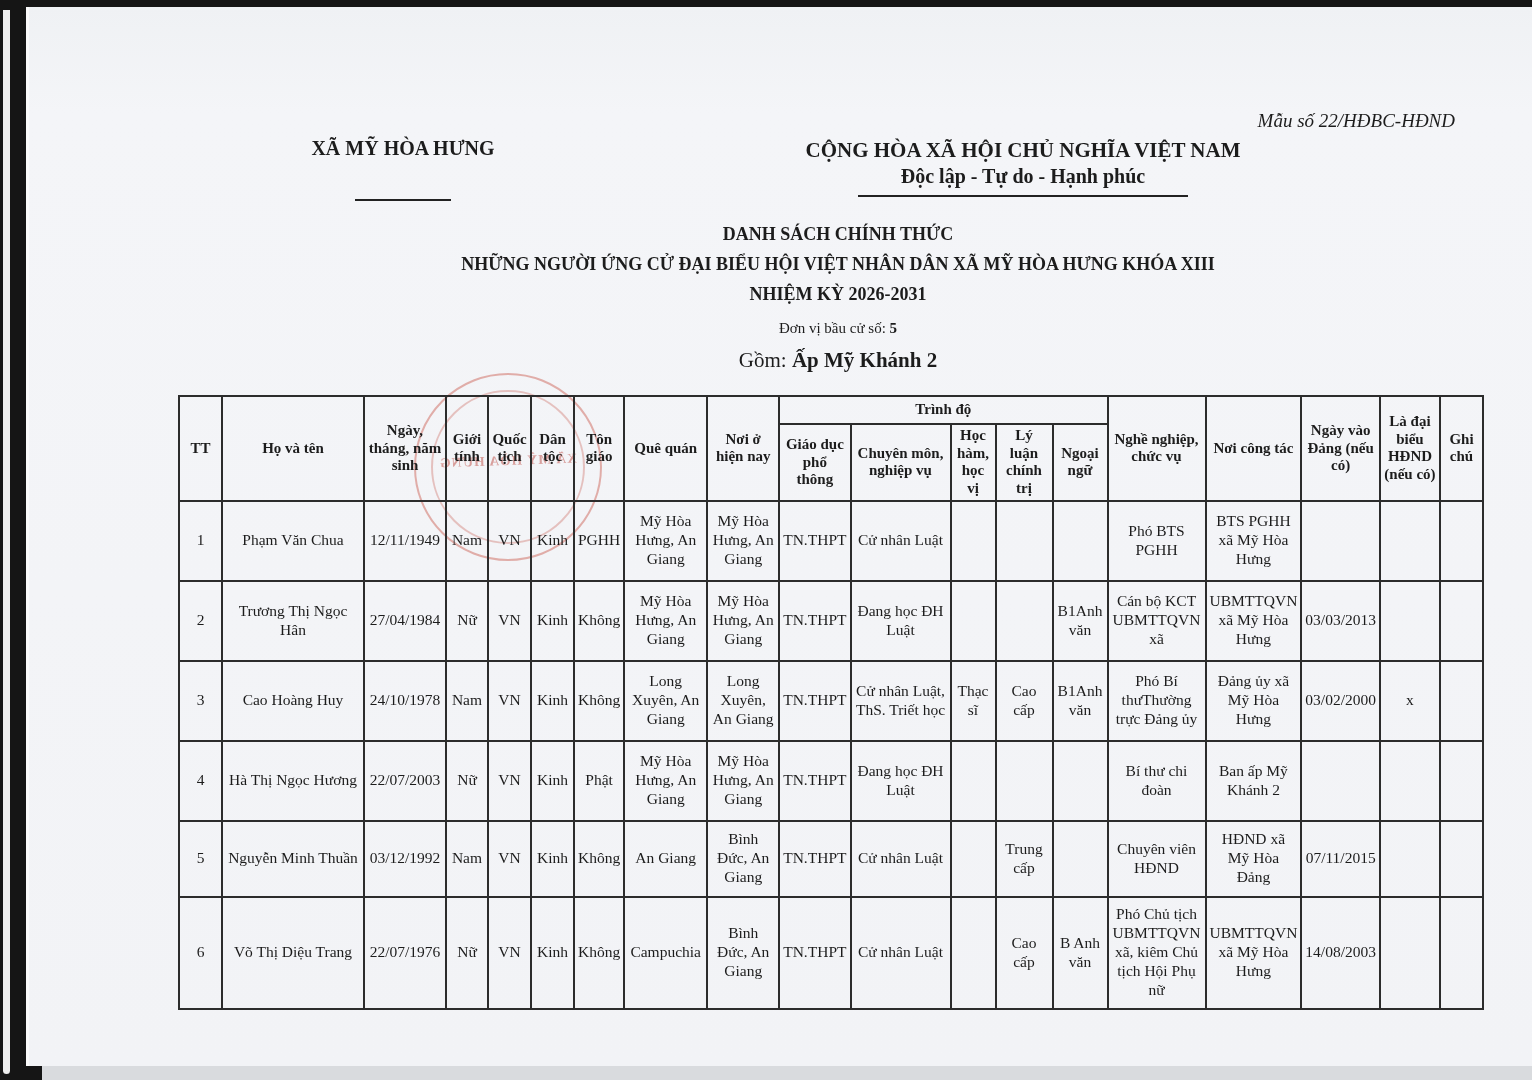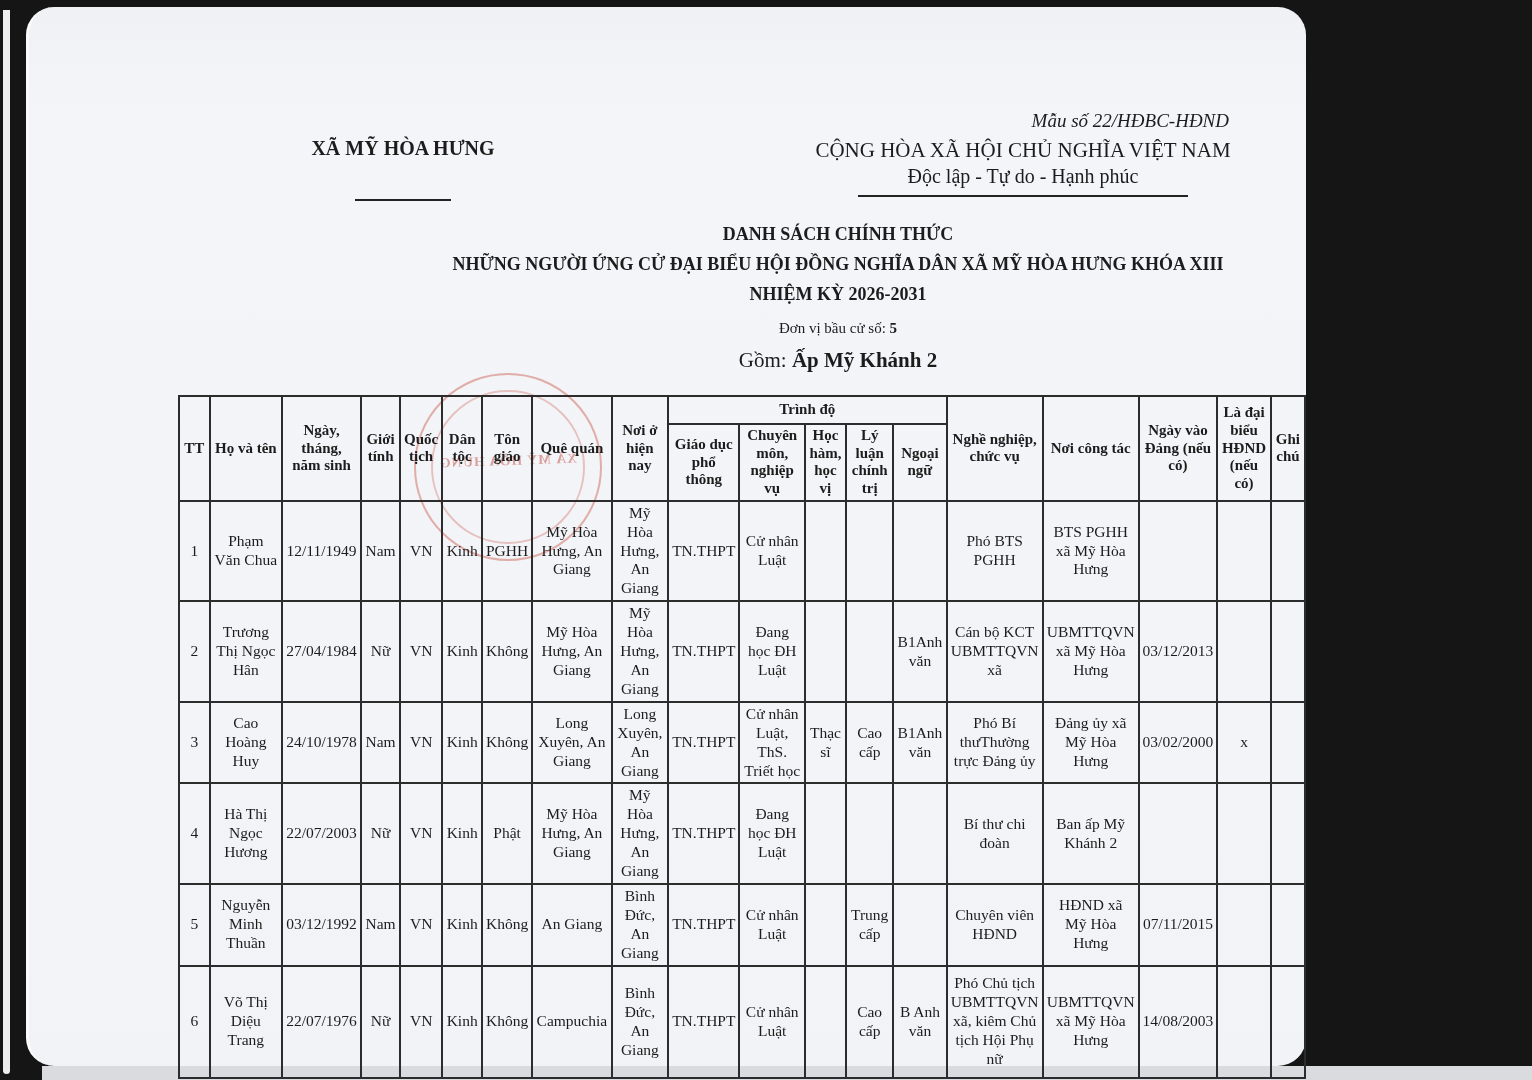--- a/index.html
+++ b/index.html
@@ -1,29 +1,29 @@
 <!DOCTYPE html>
 <html><head>
 <meta charset="utf-8">
 <style>
   html,body{margin:0;padding:0;width:1532px;height:1080px;overflow:hidden;}
   body{background:#151515;position:relative;font-family:"Liberation Serif","DejaVu Serif",serif;color:#1c1c1c;}
 
   
   .edge-strip{position:absolute;left:3px;top:10px;width:7px;height:1064px;background:#ededed;border-radius:0 0 6px 6px;}
   .bottom-band{position:absolute;left:42px;top:1066px;width:1490px;height:14px;background:#d9dbde;}
-  .page{position:absolute;left:26px;top:7px;width:1280px;height:1059px;
+  .page{position:absolute;left:26px;top:7px;width:1506px;height:1059px;
         background:linear-gradient(180deg,#eff1f4 0%,#f4f5f8 10%,#f3f4f7 55%,#f2f3f6 100%);
-        border-left:3px solid #fbfbfb;box-sizing:border-box;border-radius:28px;}
+        border-left:3px solid #fbfbfb;box-sizing:border-box;}
 
   
   .form-number{position:absolute;top:103px;right:77px;font-style:italic;font-size:19px;white-space:nowrap;}
   .issuer{position:absolute;left:248px;top:128px;width:252px;text-align:center;font-weight:bold;font-size:20px;line-height:27px;}
   .issuer-underline{position:absolute;left:326px;top:192px;width:96px;height:2px;background:#222;}
-  .motto{position:absolute;left:744px;top:130px;width:500px;text-align:center;font-weight:normal;}
+  .motto{position:absolute;left:744px;top:130px;width:500px;text-align:center;font-weight:bold;}
   .motto .l1{font-size:21px;line-height:26px;}
   .motto .l2{font-size:20px;line-height:27px;}
   .motto-underline{position:absolute;left:829px;top:188px;width:330px;height:2px;background:#222;}
 
   .doc-title{position:absolute;left:138px;top:212px;width:1342px;text-align:center;font-weight:bold;font-size:18px;line-height:30px;}
   .unit-line{position:absolute;left:138px;top:313px;width:1342px;text-align:center;font-size:15px;}
   .scope-line{position:absolute;left:138px;top:341px;width:1342px;text-align:center;font-size:21px;}
   .bold{font-weight:bold;}
 
   
@@ -66,21 +66,21 @@
   <div class="issuer-underline"></div>
 
   <div class="motto">
     <div class="l1">CỘNG HÒA XÃ HỘI CHỦ NGHĨA VIỆT NAM</div>
     <div class="l2">Độc lập - Tự do - Hạnh phúc</div>
   </div>
   <div class="motto-underline"></div>
 
   <div class="doc-title">
     <div>DANH SÁCH CHÍNH THỨC</div>
-    <div>NHỮNG NGƯỜI ỨNG CỬ ĐẠI BIỂU HỘI ĐỒNG NGHĨA DÂN XÃ MỸ HÒA HƯNG KHÓA XIII</div>
+    <div>NHỮNG NGƯỜI ỨNG CỬ ĐẠI BIỂU HỘI VIỆT NHÂN DÂN XÃ MỸ HÒA HƯNG KHÓA XIII</div>
     <div>NHIỆM KỲ 2026-2031</div>
   </div>
 
   <div class="unit-line"><span>Đơn vị bầu cử số:</span> <span class="bold">5</span></div>
   <div class="scope-line"><span>Gồm:</span> <span class="bold">Ấp Mỹ Khánh 2</span></div>
 
   <div class="stamp">
     <div class="stamp-inner"></div>
     <div class="stamp-text">XÃ MỸ HÒA HƯNG</div>
   </div>
@@ -165,21 +165,21 @@
           <td>Không</td>
           <td>Mỹ Hòa Hưng, An Giang</td>
           <td>Mỹ Hòa Hưng, An Giang</td>
           <td>TN.THPT</td>
           <td>Đang học ĐH Luật</td>
           <td></td>
           <td></td>
           <td>B1Anh văn</td>
           <td>Cán bộ KCT UBMTTQVN xã</td>
           <td>UBMTTQVN xã Mỹ Hòa Hưng</td>
-          <td>03/12/2013</td>
+          <td>03/03/2013</td>
           <td></td>
           <td></td>
         </tr>
         <tr>
           <td>3</td>
           <td class="cell-left">Cao Hoàng Huy</td>
           <td>24/10/1978</td>
           <td>Nam</td>
           <td>VN</td>
           <td>Kinh</td>
@@ -227,21 +227,21 @@
           <td>Kinh</td>
           <td>Không</td>
           <td>An Giang</td>
           <td>Bình Đức, An Giang</td>
           <td>TN.THPT</td>
           <td>Cử nhân Luật</td>
           <td></td>
           <td>Trung cấp</td>
           <td></td>
           <td>Chuyên viên HĐND</td>
-          <td>HĐND xã Mỹ Hòa Hưng</td>
+          <td>HĐND xã Mỹ Hòa Đảng</td>
           <td>07/11/2015</td>
           <td></td>
           <td></td>
         </tr>
         <tr>
           <td>6</td>
           <td class="cell-left">Võ Thị Diệu Trang</td>
           <td>22/07/1976</td>
           <td>Nữ</td>
           <td>VN</td>

